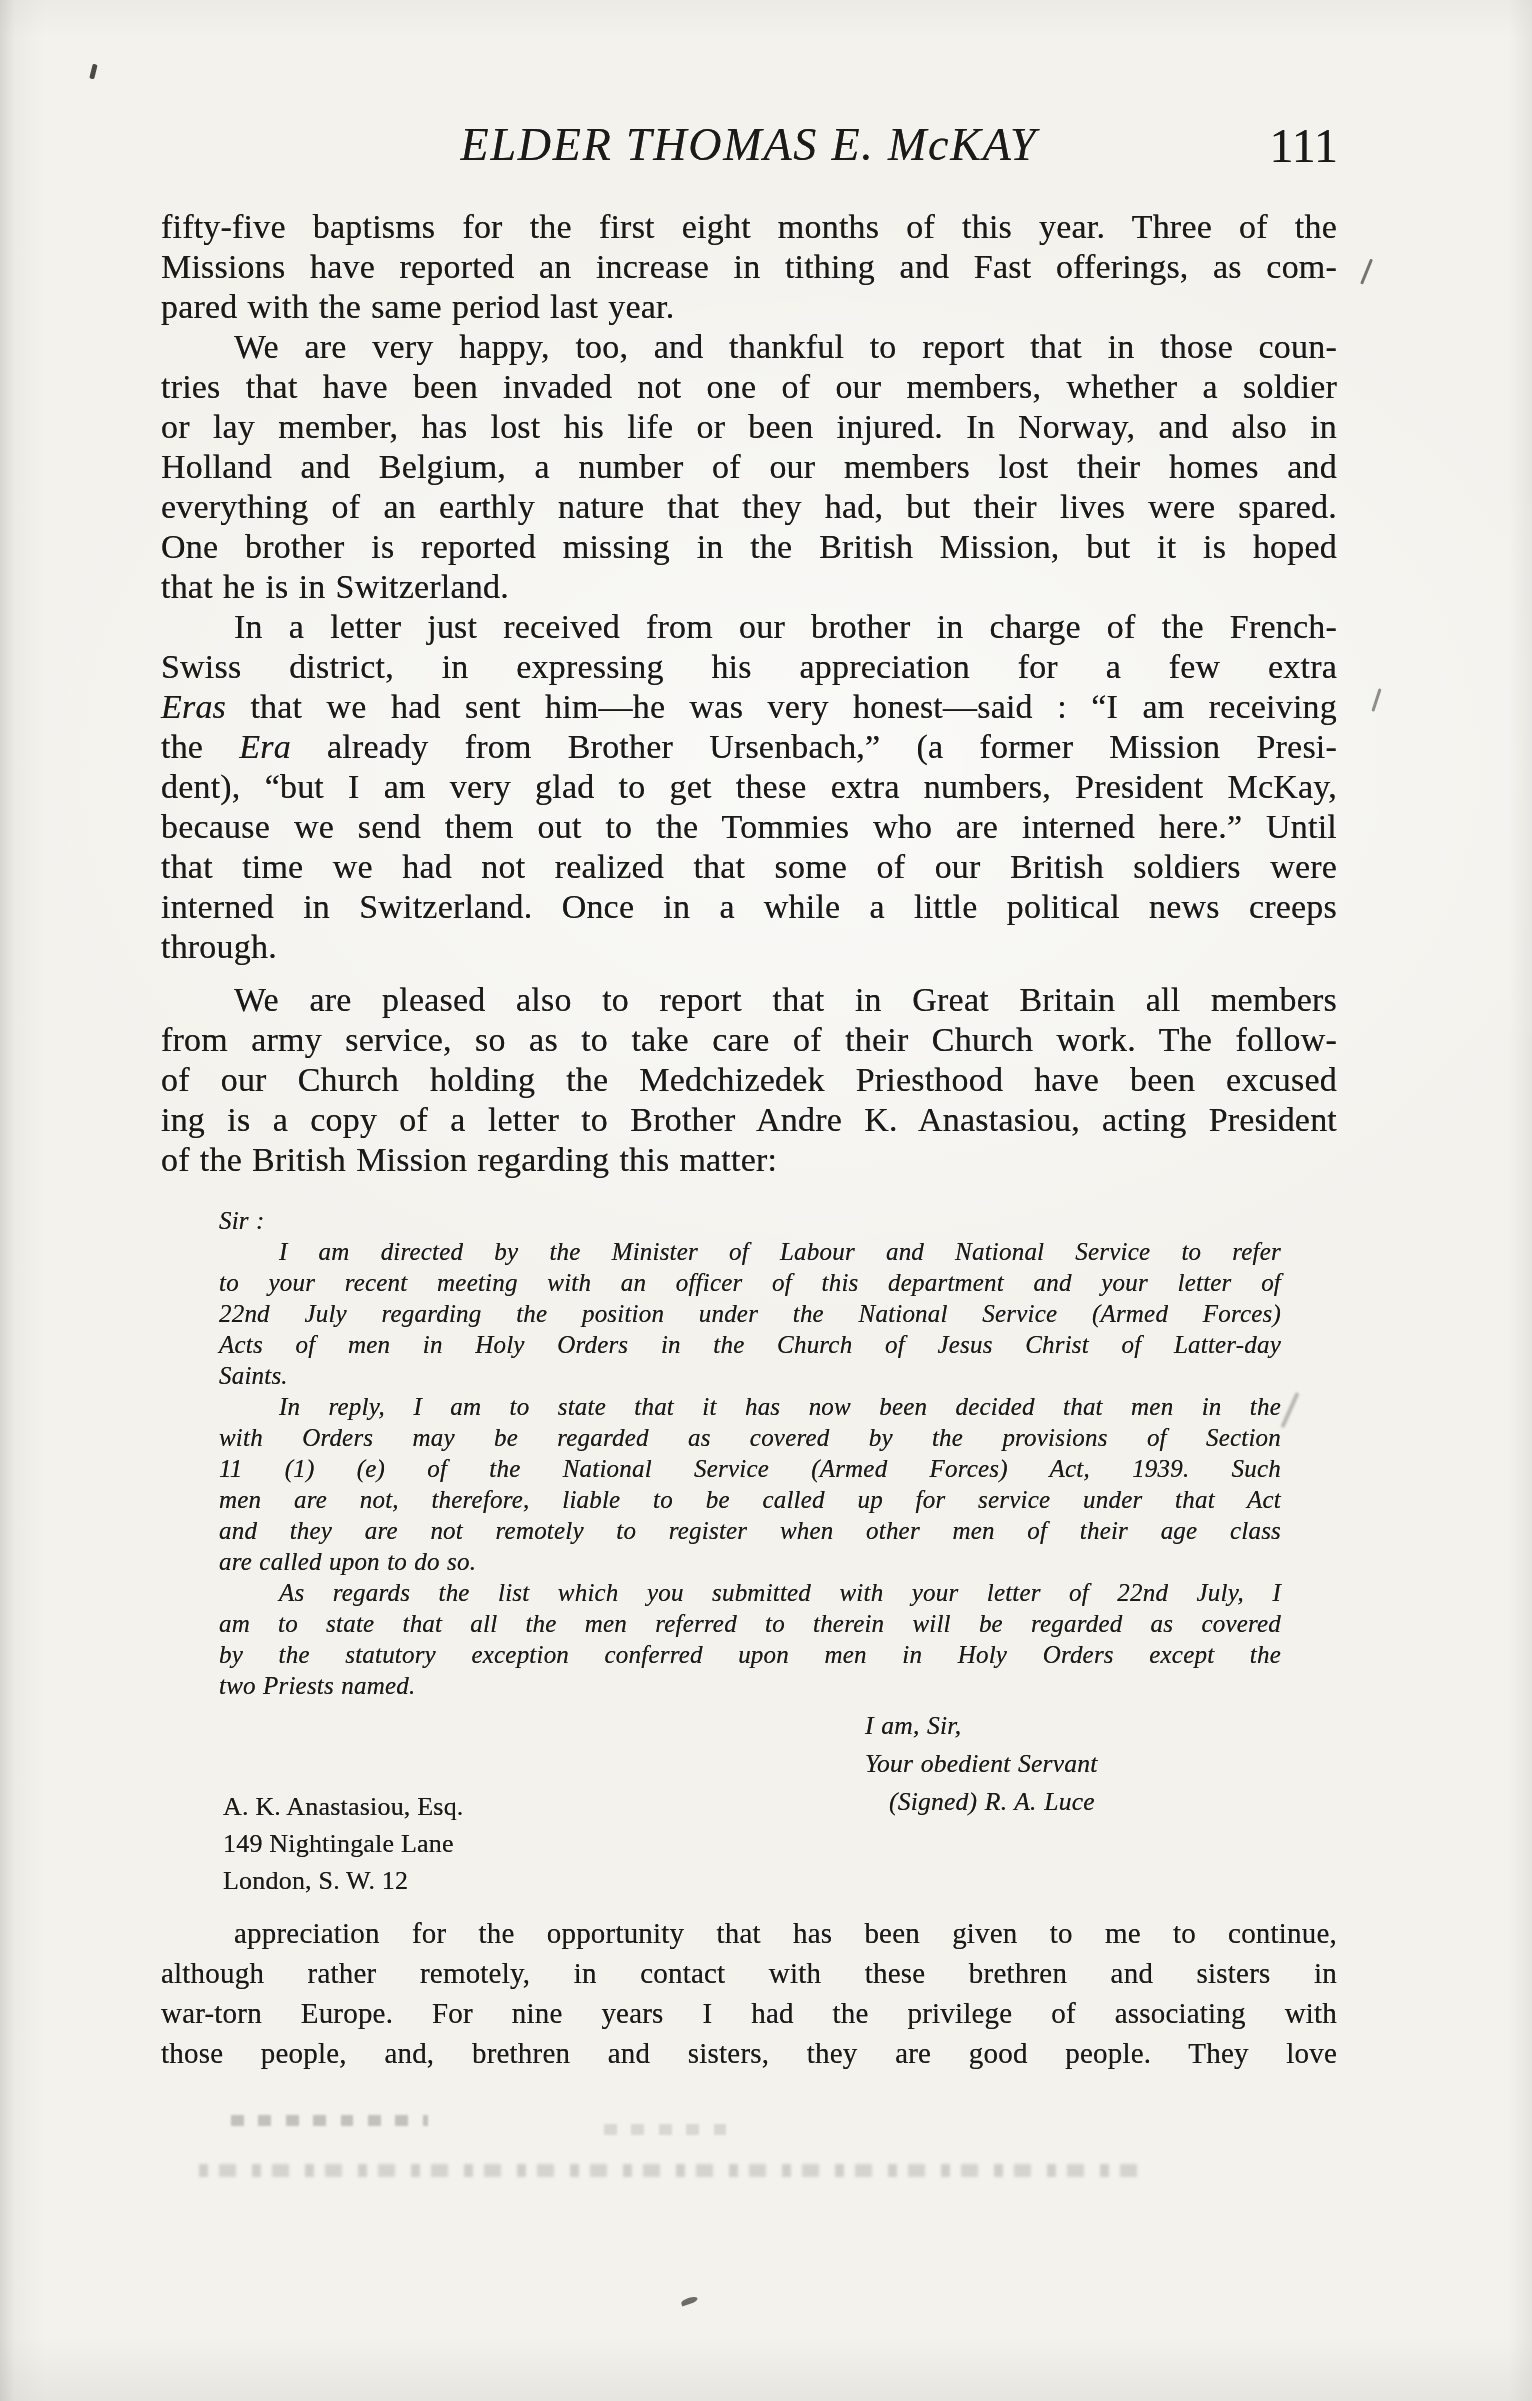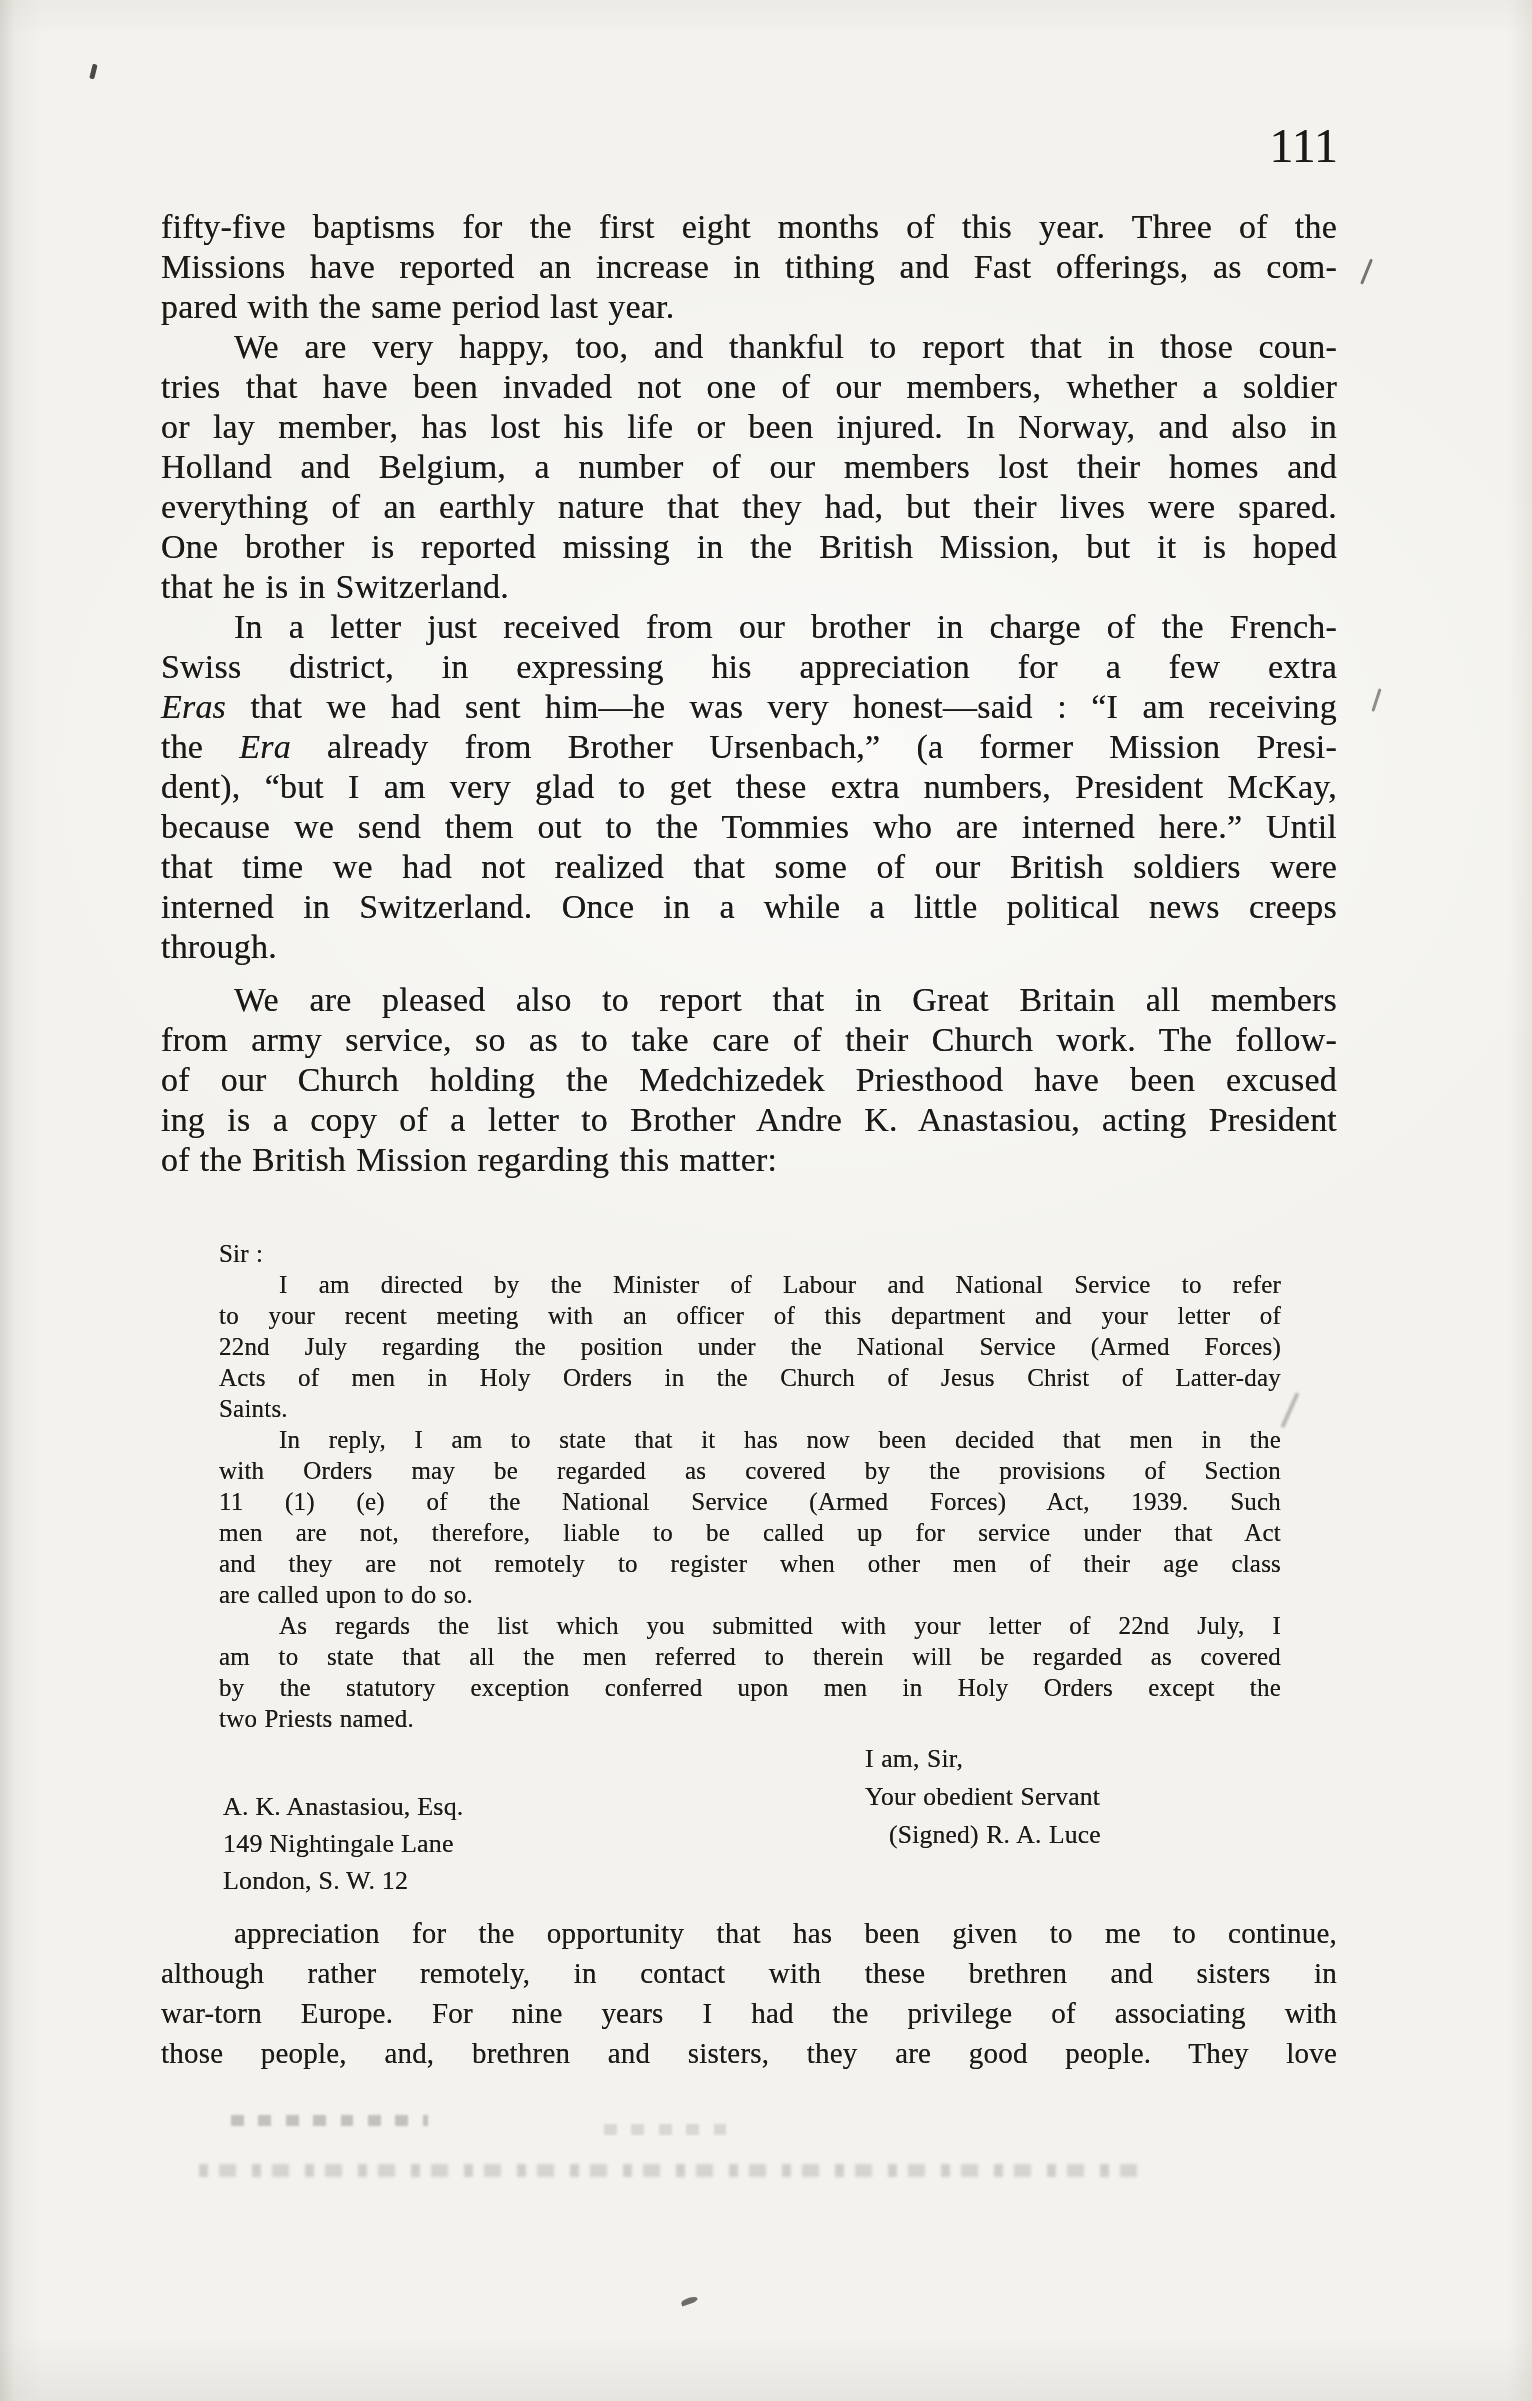--- a/index.html
+++ b/index.html
@@ -47,24 +47,25 @@
     text-shadow:0 0 0.5px rgba(20,20,20,.75);
   }
   .para .line{text-align:justify;text-align-last:justify;}
   .para .line:last-child{text-align-last:left;}
   .para.jlast .line:last-child{text-align-last:justify;}
   .para.ind .line:first-child{text-indent:73px;}
   .para + .para.gap{margin-top:12.8px;}
   .it{font-style:italic;}
   
   .letter{
-    position:absolute;left:219px;top:1238px;width:1062px;
+    position:absolute;left:219px;top:1205px;width:1062px;
     font-size:25px;line-height:31px;
     word-spacing:0.9px;letter-spacing:0.2px;
     text-shadow:0 0 0.5px rgba(20,20,20,.75);
+    font-style:italic;
   }
   .lsal{line-height:31px;}
   .lpara .line{text-align:justify;text-align-last:justify;}
   .lpara .line:last-child{text-align-last:left;}
   .lpara .line:first-child{text-indent:60px;}
   .sig{margin-top:5.5px;margin-left:646px;line-height:38px;font-size:25.6px;}
   .sig .line:nth-child(3){padding-left:24px;}
   .addr{
     position:absolute;left:223px;top:1788px;
     font-size:26px;line-height:37px;
@@ -81,20 +82,21 @@
     position:absolute;height:12.8px;opacity:.22;filter:blur(1.5px);
     background:repeating-linear-gradient(90deg,#55534e 0 9.1px,transparent 9.1px 20px,
                #6a6862 20px 37px,transparent 37px 53px);
   }
 </style>
 </head>
 <body>
 
 <div class="page">
 
+  <div class="hdr-title">ELDER THOMAS E. McKAY</div>
   <div class="hdr-page">111</div>
 
   <div class="bodycol">
     <section class="para">
         <div class="line">fifty-five baptisms for the first eight months of this year.  Three of the</div>
         <div class="line">Missions have reported an increase in tithing and Fast offerings, as com-</div>
         <div class="line">pared with the same period last year.</div>
       </section>
     <section class="para ind">
         <div class="line">We are very happy, too, and thankful to report that in those coun-</div>

